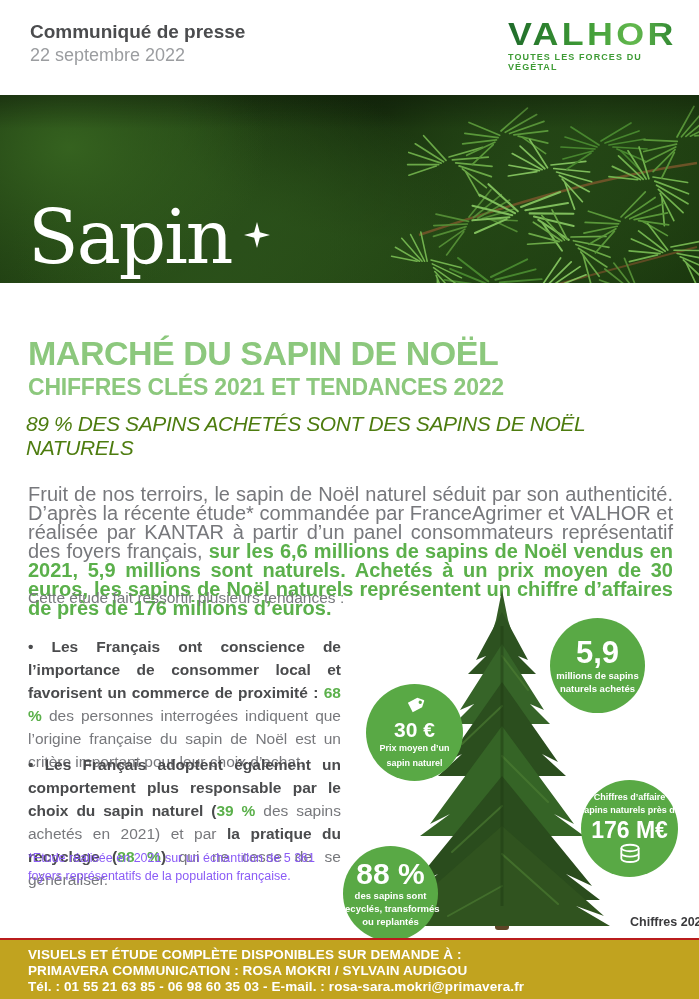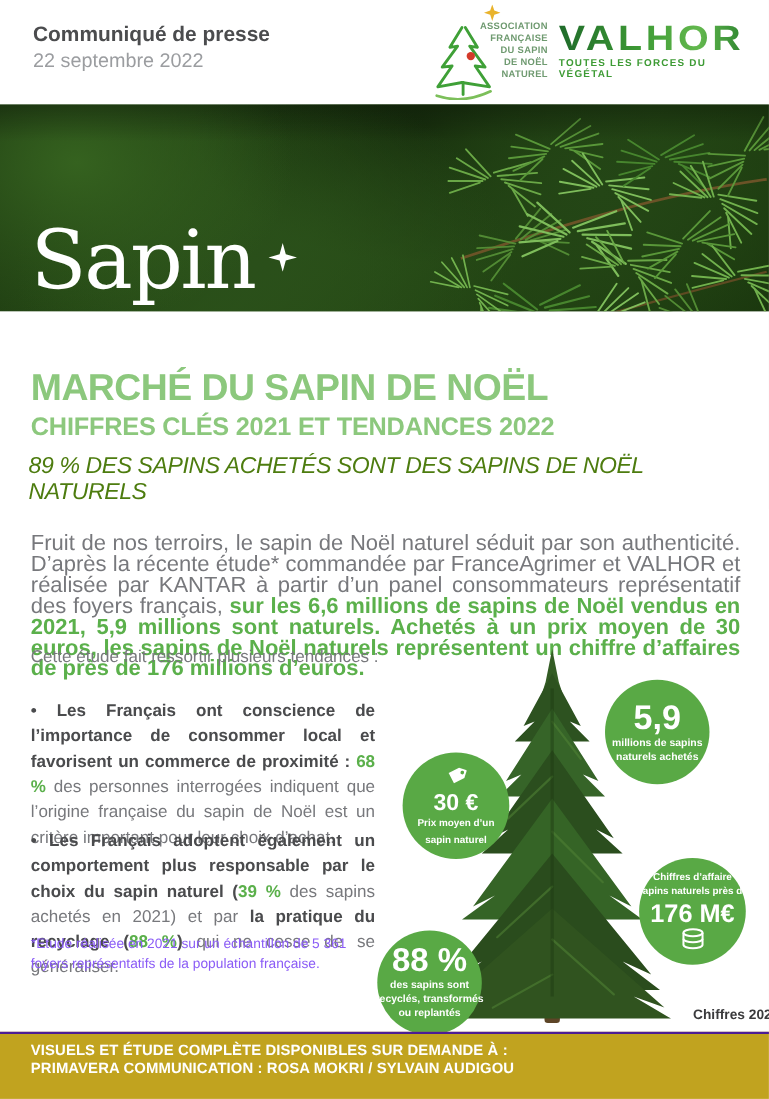--- a/index.html
+++ b/index.html
@@ -69,50 +69,31 @@
   .badge-revenue{left:581px;top:780px;width:97px;height:97px;}
   .badge-revenue .top{font-size:9px;line-height:13px;font-weight:700;white-space:nowrap;}
   .badge-revenue .val{font-size:23px;line-height:24px;margin:1px 0 1px;}
   .badge-recycle{left:343px;top:846px;width:95px;height:95px;overflow:visible;}
   .badge-recycle .val{font-size:30px;line-height:30px;}
   .badge-recycle .lbl{font-size:9.5px;line-height:13px;}
   .caption{position:absolute;left:630px;top:915px;font-size:12.5px;font-weight:700;color:#3A3A3C;white-space:nowrap;}
 
   
   .footer{position:absolute;left:0;top:938px;width:699px;height:61px;background:#C1A31F;
-          border-top:2px solid #4c1d95;box-sizing:border-box;color:#fff;}
+          border-top:2px solid #b91c1c;box-sizing:border-box;color:#fff;}
   .footer-inner{padding:7px 0 0 28px;font-size:13.5px;font-weight:700;line-height:16px;letter-spacing:.1px;}
 </style>
 </head>
 <body>
 
 <div class="page">
 
   <div class="kicker">Communiqué de presse</div>
   <div class="date">22 septembre 2022</div>
 
-  <div class="assoc-logo">
-    <svg class="assoc-tree" width="58" height="78" viewBox="0 0 58 78">
-      <path d="M28 12 L17 30 L24 29 L10 48 L19 47 L6 66 L28 62" fill="none" stroke="#3FA037" stroke-width="2.6" stroke-linecap="round" stroke-linejoin="round"></path>
-      <path d="M31 12 L42 30 L35 29 L49 48 L40 47 L53 66 L28 62" fill="none" stroke="#3FA037" stroke-width="2.6" stroke-linecap="round" stroke-linejoin="round"></path>
-      <path d="M29 62 L29 73" stroke="#3FA037" stroke-width="2.6" stroke-linecap="round"></path>
-      <path d="M5 74 Q29 82 54 70" fill="none" stroke="#7CBF5A" stroke-width="2.4" stroke-linecap="round"></path>
-      <circle cx="36" cy="38" r="3.8" fill="#D43A2A"></circle>
-    </svg>
-    <svg class="assoc-star" width="15" height="15" viewBox="0 0 24 24">
-      <polygon points="12,0 15,9 24,12 15,15 12,24 9,15 0,12 9,9" fill="#E9B32C"></polygon>
-    </svg>
-    <div class="assoc-text">
-      <div>ASSOCIATION</div>
-      <div>FRANÇAISE</div>
-      <div>DU SAPIN</div>
-      <div>DE NOËL</div>
-      <div>NATUREL</div>
-    </div>
-  </div>
 
   <div class="valhor-logo">
     <span class="valhor-name">VALHOR</span>
     <div class="valhor-tagline">TOUTES LES FORCES DU VÉGÉTAL</div>
   </div>
 
   <div class="hero">
     <svg class="hero-needles" width="430" height="235" viewBox="0 0 430 235">
       <defs>
         <g id="ndl">
@@ -230,16 +211,17 @@
     <div class="lbl">recyclés, transformés</div>
     <div class="lbl">ou replantés</div>
   </div>
 
   <div class="caption">Chiffres 2021</div>
 
   <div class="footer">
     <div class="footer-inner">
       <div>VISUELS ET ÉTUDE COMPLÈTE DISPONIBLES SUR DEMANDE À :</div>
       <div>PRIMAVERA COMMUNICATION : ROSA MOKRI / SYLVAIN AUDIGOU</div>
+      <div><span>Tél. : 01 55 21 63 85 - 06 98 60 35 03 - E-mail. : </span><span>rosa-sara.mokri@primavera.fr</span></div>
     </div>
   </div>
 
 </div>
 
 </body></html>

